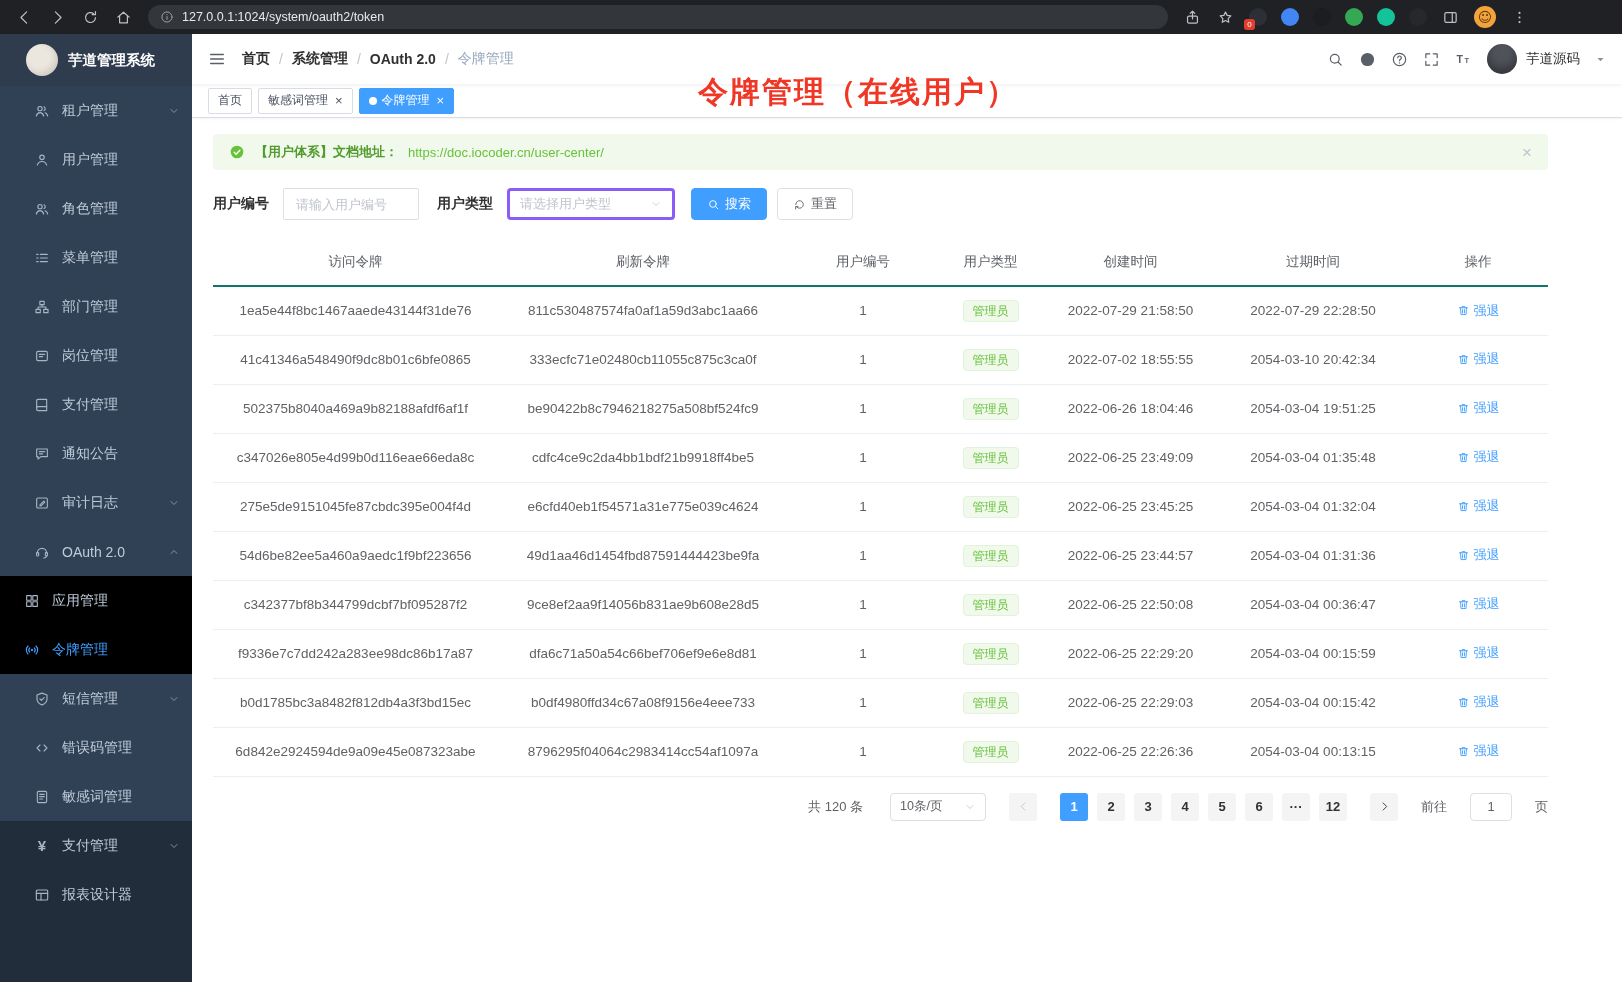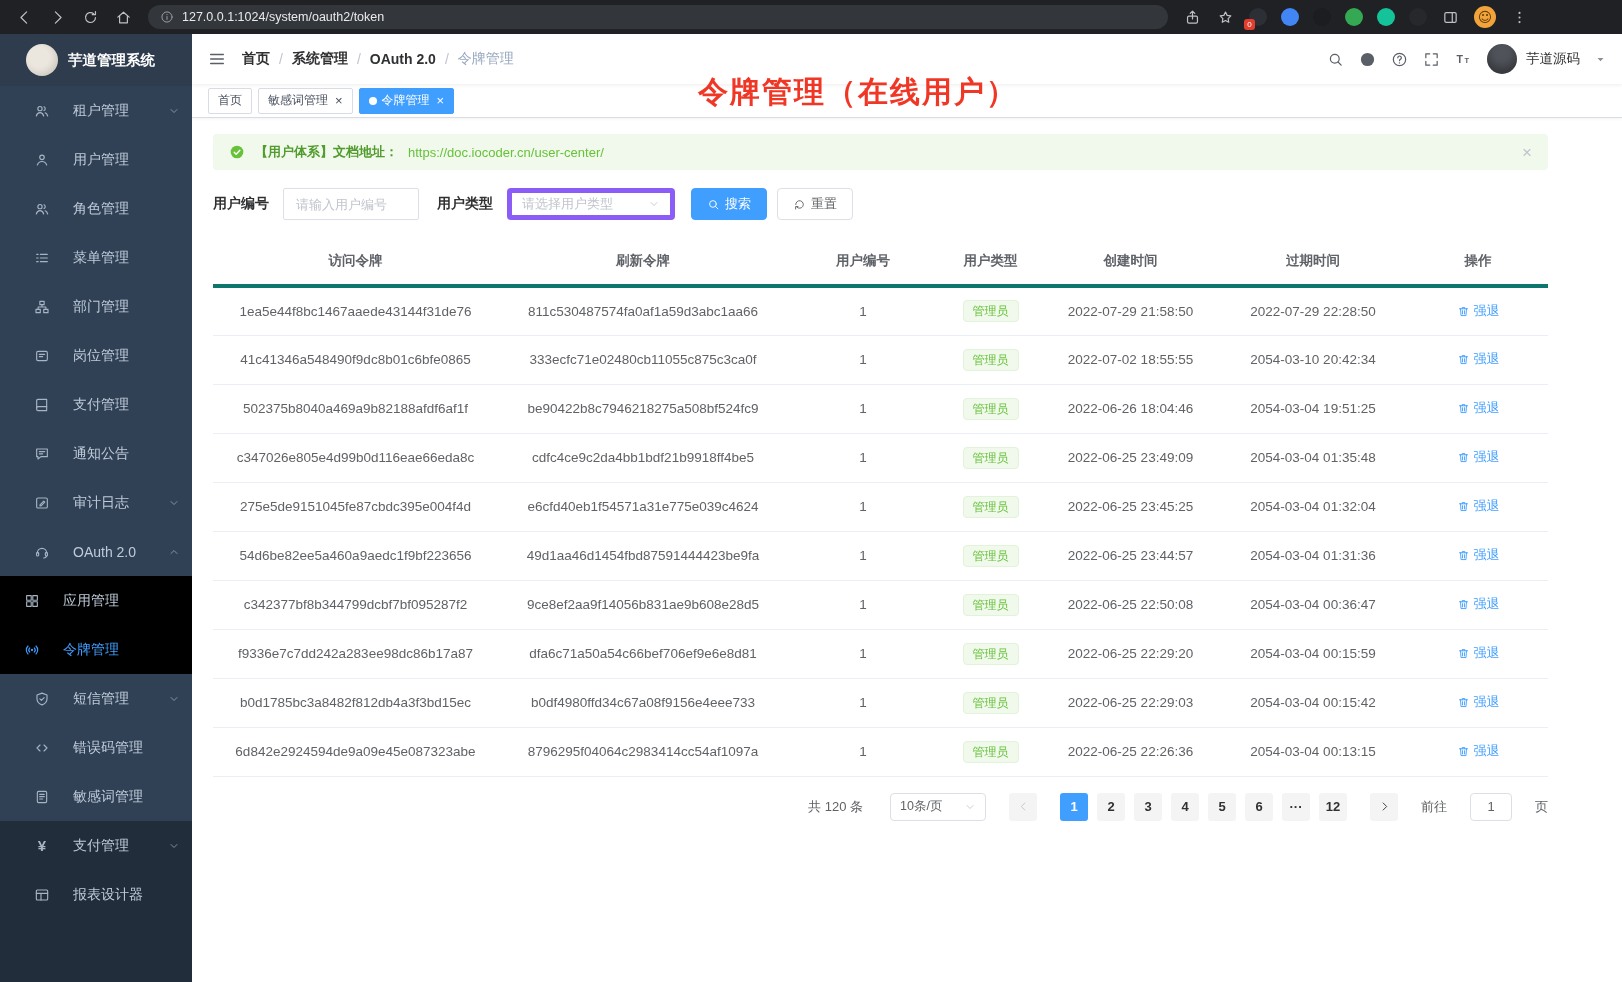--- a/index.html
+++ b/index.html
@@ -26,21 +26,21 @@
 
   
   .app{display:flex;height:948px}
   .sidebar{width:192px;background:#304156;flex-shrink:0;display:flex;flex-direction:column}
   .logo-row{height:52px;display:flex;align-items:center;gap:10px;padding-left:26px;background:#2f3c4e;cursor:pointer}
   .logo-av{width:32px;height:32px;border-radius:50%;background:#ece7de;flex-shrink:0;
     box-shadow:inset -3px -3px 6px rgba(0,0,0,.12)}
   .logo-title{color:#fff;font-size:14.5px;font-weight:bold;white-space:nowrap}
   .menu{display:flex;flex-direction:column}
   .menu-item{height:49px;display:flex;align-items:center;padding:0 12px 0 34px;font-size:14px;
-    color:#bfcbd9;cursor:pointer;gap:23px}
+    color:#bfcbd9;cursor:pointer;gap:12px}
   .menu-item .mi{width:16px;height:16px;color:#a7b4c4;flex-shrink:0;display:inline-flex}
   .menu-item.sub{padding-left:24px;background:#000000}
   .menu-item.active{color:#409eff}
   .menu-item.active .mi{color:#409eff}
   .menu-item.dark{background:#212d3a}
   .menu-label{flex:1;white-space:nowrap}
   .chev{width:12px;height:12px;color:#93a1b1;flex-shrink:0;display:inline-flex}
   .yen{font-size:15px;font-weight:bold;line-height:16px;width:16px;text-align:center}
   .sidebar-fill{flex:1;background:#212d3a}
 
@@ -79,32 +79,32 @@
   .alert-text{color:#529b2e;font-weight:600}
   .alert-link{color:#67c23a;text-decoration:none;cursor:pointer}
   .alert-close{margin-left:auto;color:#c0c4cc;font-size:17px;cursor:pointer;line-height:1}
 
   .filters{display:flex;align-items:center;margin-top:18px;font-size:14px}
   .flabel{font-weight:bold;color:#303133;margin-right:14px;white-space:nowrap}
   .flabel.ml{margin-left:18px}
   .finput{width:136px;height:32px;border:1px solid #dcdfe6;border-radius:2px;padding:0 12px;
     font-size:13px;color:#606266;outline:none;font-family:inherit}
   .finput::placeholder{color:#c0c4cc}
-  .fselect{width:168px;height:32px;border:5px solid #8b5cf6;border-radius:4px;display:flex;
+  .fselect{width:168px;height:32px;border:3px solid #8b5cf6;border-radius:4px;display:flex;
     align-items:center;justify-content:space-between;padding:0 10px;color:#c0c4cc;font-size:13px;cursor:pointer}
   .sel-caret{width:12px;height:12px;color:#c0c4cc}
   .btn{height:32px;border-radius:4px;display:inline-flex;align-items:center;gap:5px;padding:0 15px;
     font-size:13px;cursor:pointer;font-family:inherit}
   .btn.primary{background:#409eff;color:#fff;border:1px solid #409eff;margin-left:16px}
   .btn.plain{background:#fff;color:#606266;border:1px solid #dcdfe6;margin-left:10px}
   .bi{width:13px;height:13px}
 
   table.tbl{width:100%;border-collapse:collapse;margin-top:18px;table-layout:fixed}
-  .tbl th{height:48px;text-align:center;font-size:13.5px;color:#5f6368;font-weight:bold;
-    border-bottom:4px solid #0f766e}
+  .tbl th{height:48px;text-align:center;font-size:13.5px;color:#5f6368;font-weight:normal;
+    border-bottom:2px solid #0f766e}
   .tbl td{height:49px;text-align:center;font-size:13.5px;color:#606266;border-bottom:1px solid #ebeef5;
     white-space:nowrap;overflow:hidden}
   .badge{display:inline-block;background:#f0f9eb;border:1px solid #e1f3d8;color:#67c23a;
     font-size:12px;padding:4px 9px;border-radius:4px;line-height:1}
   .act{color:#409eff;display:inline-flex;align-items:center;gap:4px;cursor:pointer;font-size:13px}
   .act svg{width:13px;height:13px}
 
   .pagination{display:flex;align-items:center;justify-content:flex-end;gap:23px;margin-top:16px;
     font-size:13px;color:#606266}
   .ptotal{margin-right:4px;color:#606266}

